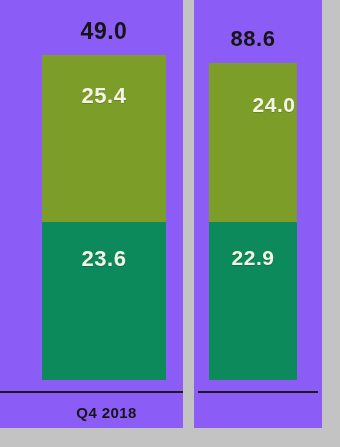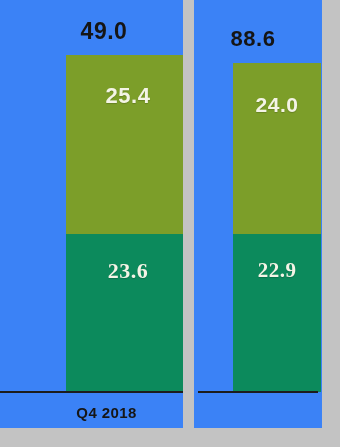--- a/index.html
+++ b/index.html
@@ -17,21 +17,21 @@
     position: relative;
     width: 340px;
     height: 447px;
     background: #c3c3c3;
   }
 
   
   .panel {
     position: absolute;
     top: 0;
-    background: #3b82f6;
+    background: #8b5cf6;
     overflow: hidden;
   }
   #panel-q4 {
     left: 0;
     width: 183px;
     height: 428px;
   }
   #panel-q1 {
     left: 194px;
     width: 128px;
@@ -44,21 +44,20 @@
     left: 0;
     top: 0;
     right: 0;
     height: 392px;
   }
 
   
   .bar {
     position: absolute;
     bottom: 0;
-    margin-left: 24px;
   }
   #bar-q4 {
     left: 42px;
     width: 124px;
     height: 337px;
   }
   #panel-q1 #bar-q1 {
     left: 15px;
     width: 88px;
     height: 329px;
@@ -67,23 +66,22 @@
     position: absolute;
     left: 0;
     width: 100%;
     box-sizing: border-box;
   }
   .seg-top {
     top: 0;
     background: #7c9e29;
   }
   .seg-bottom {
-    bottom: 0;
+    bottom: 12px;
     background: #0c8a5c;
-    font-family: Liberation Serif, serif;
   }
   
   #bar-q4 .seg-top    { height: 179px; }
   #bar-q4 .seg-bottom { height: 158px; }
   
   #bar-q1 .seg-top    { height: 171px; }
   #bar-q1 .seg-bottom { height: 158px; }
 
   .seg-label {
     position: absolute;
@@ -91,21 +89,21 @@
     width: 100%;
     text-align: center;
     color: #f4f4e6;
     font-weight: bold;
     font-size: 22px;
     letter-spacing: 0.5px;
     text-shadow: 0 1px 1px rgba(0,0,0,0.18);
   }
   #bar-q4 .seg-top .seg-label    { top: 28px; }
   #bar-q4 .seg-bottom .seg-label { top: 24px; }
-  #bar-q1 .seg-top .seg-label    { top: 30px; font-size: 21px; }
+  #bar-q1 .seg-top .seg-label    { top: 30px; font-size: 21px; padding-left: 21px; }
   #bar-q1 .seg-bottom .seg-label { top: 24px; font-size: 21px; }
 
   
   .total-label {
     position: absolute;
     text-align: center;
     color: #151515;
     font-weight: bold;
     font-size: 23px;
     letter-spacing: 0.5px;

